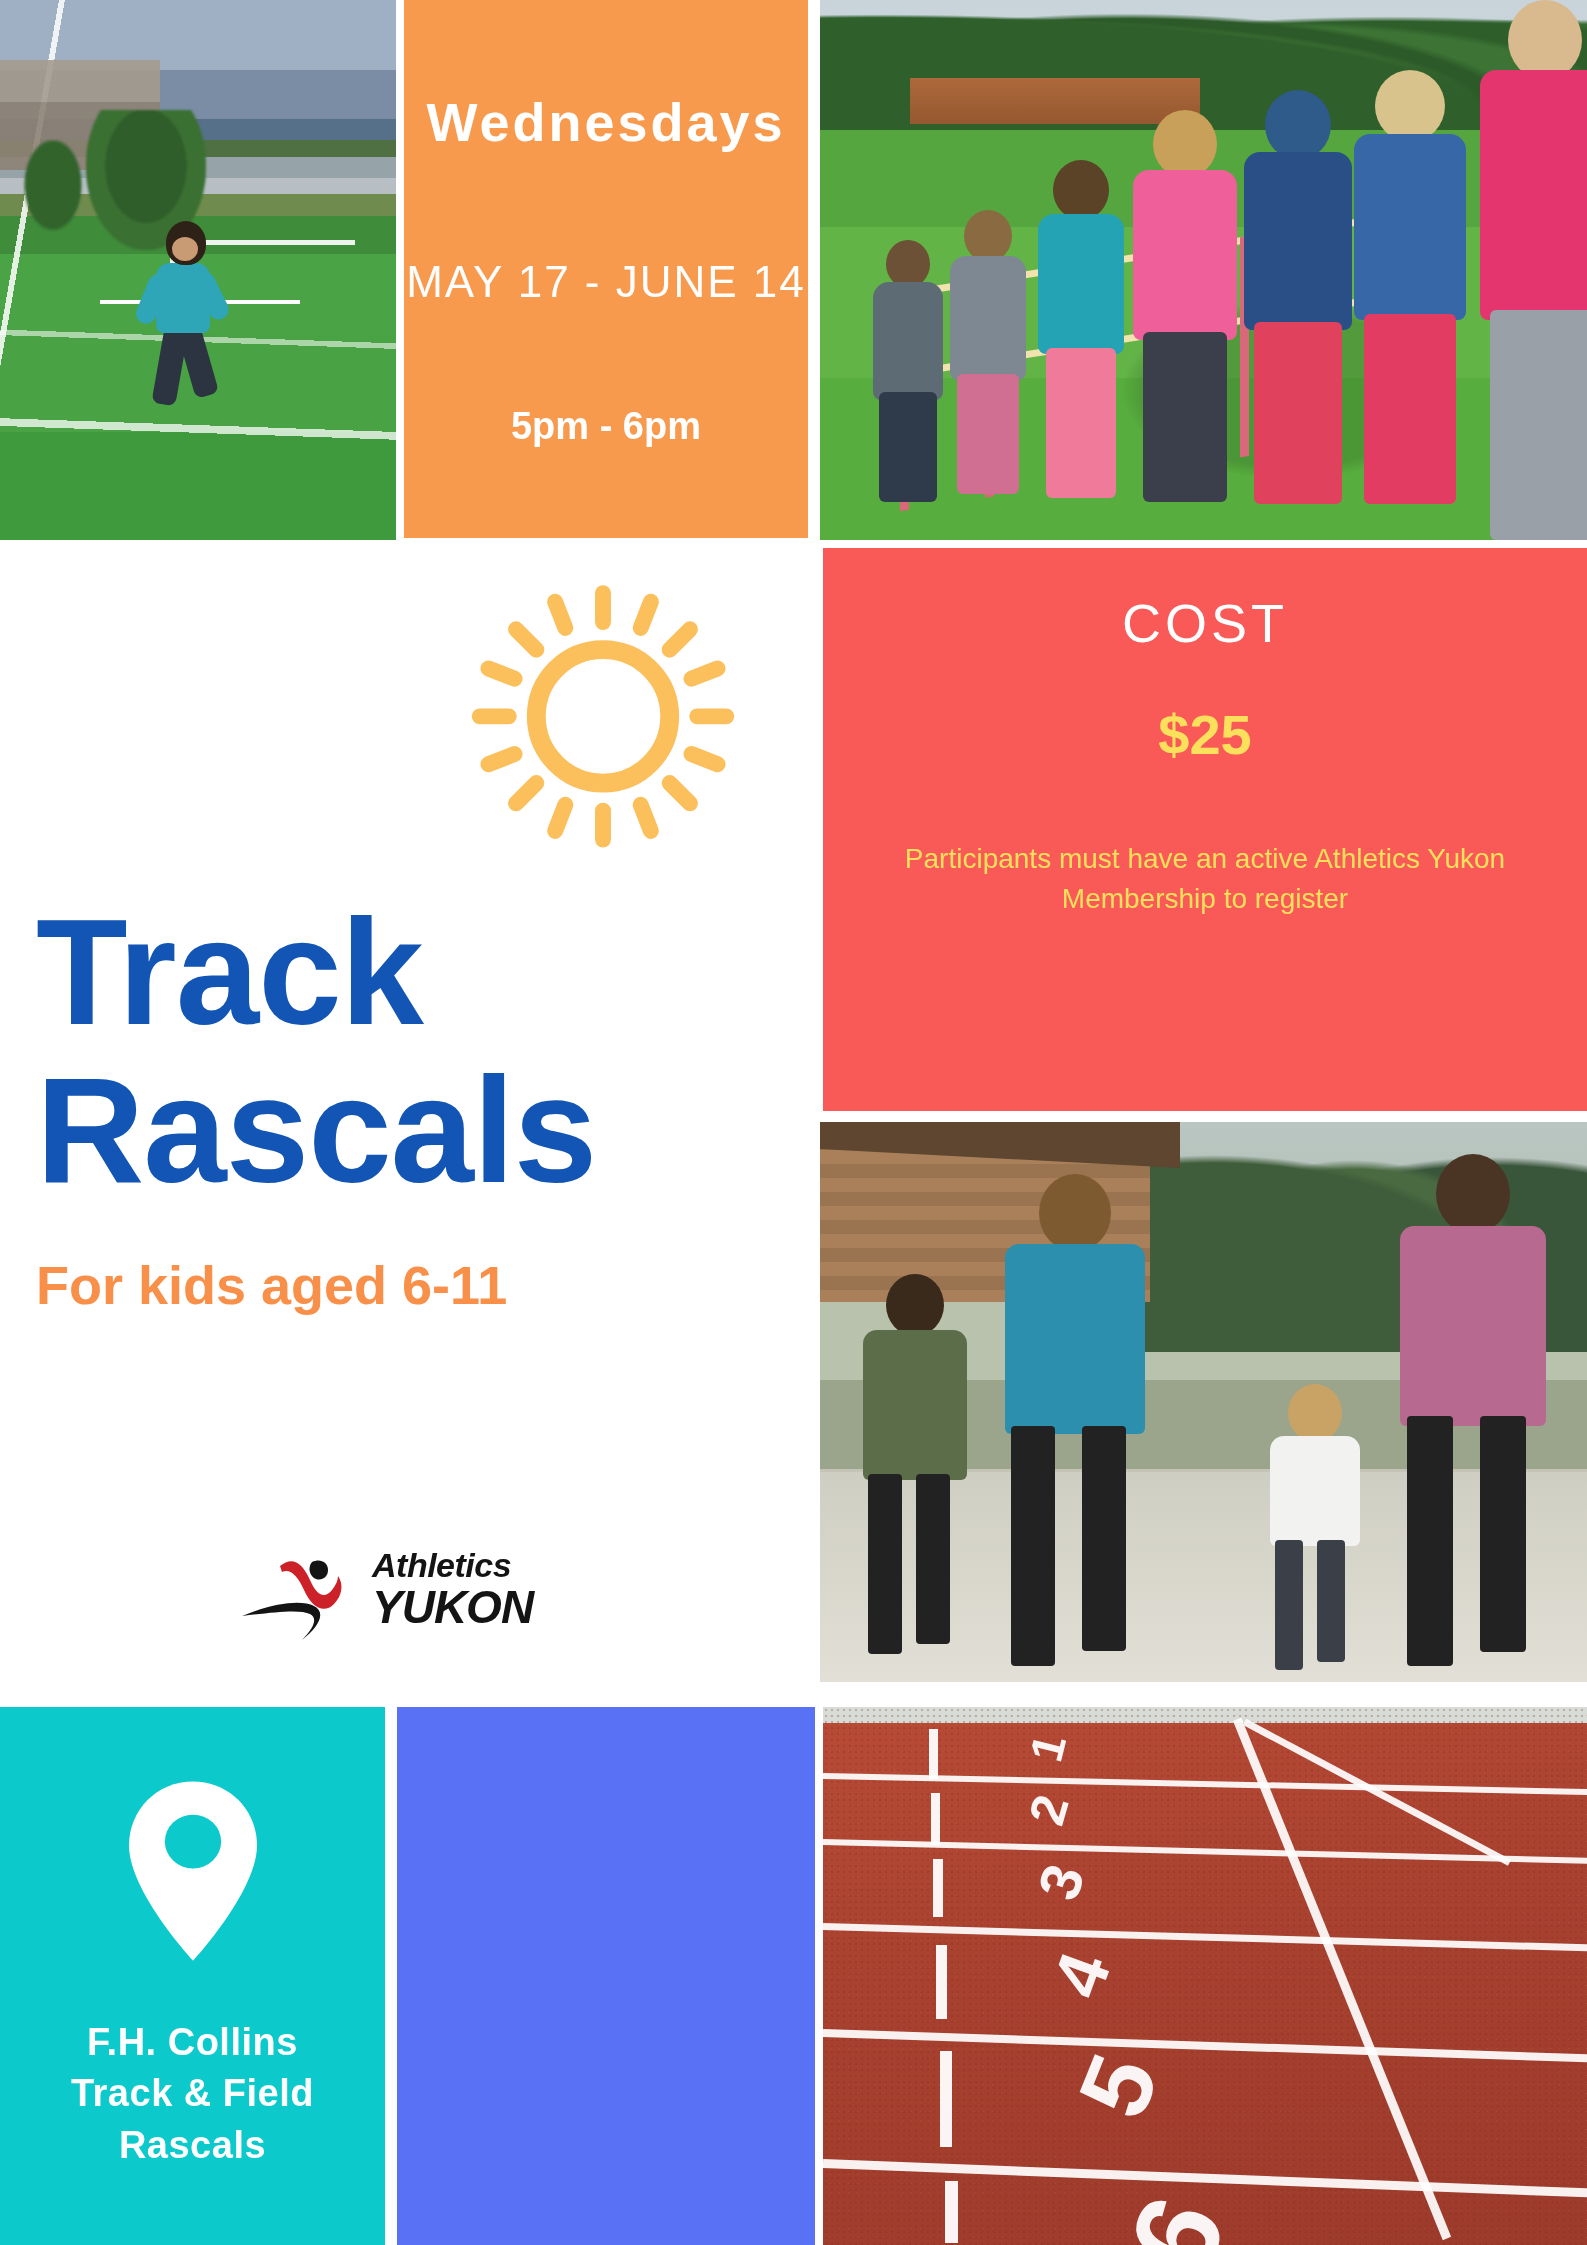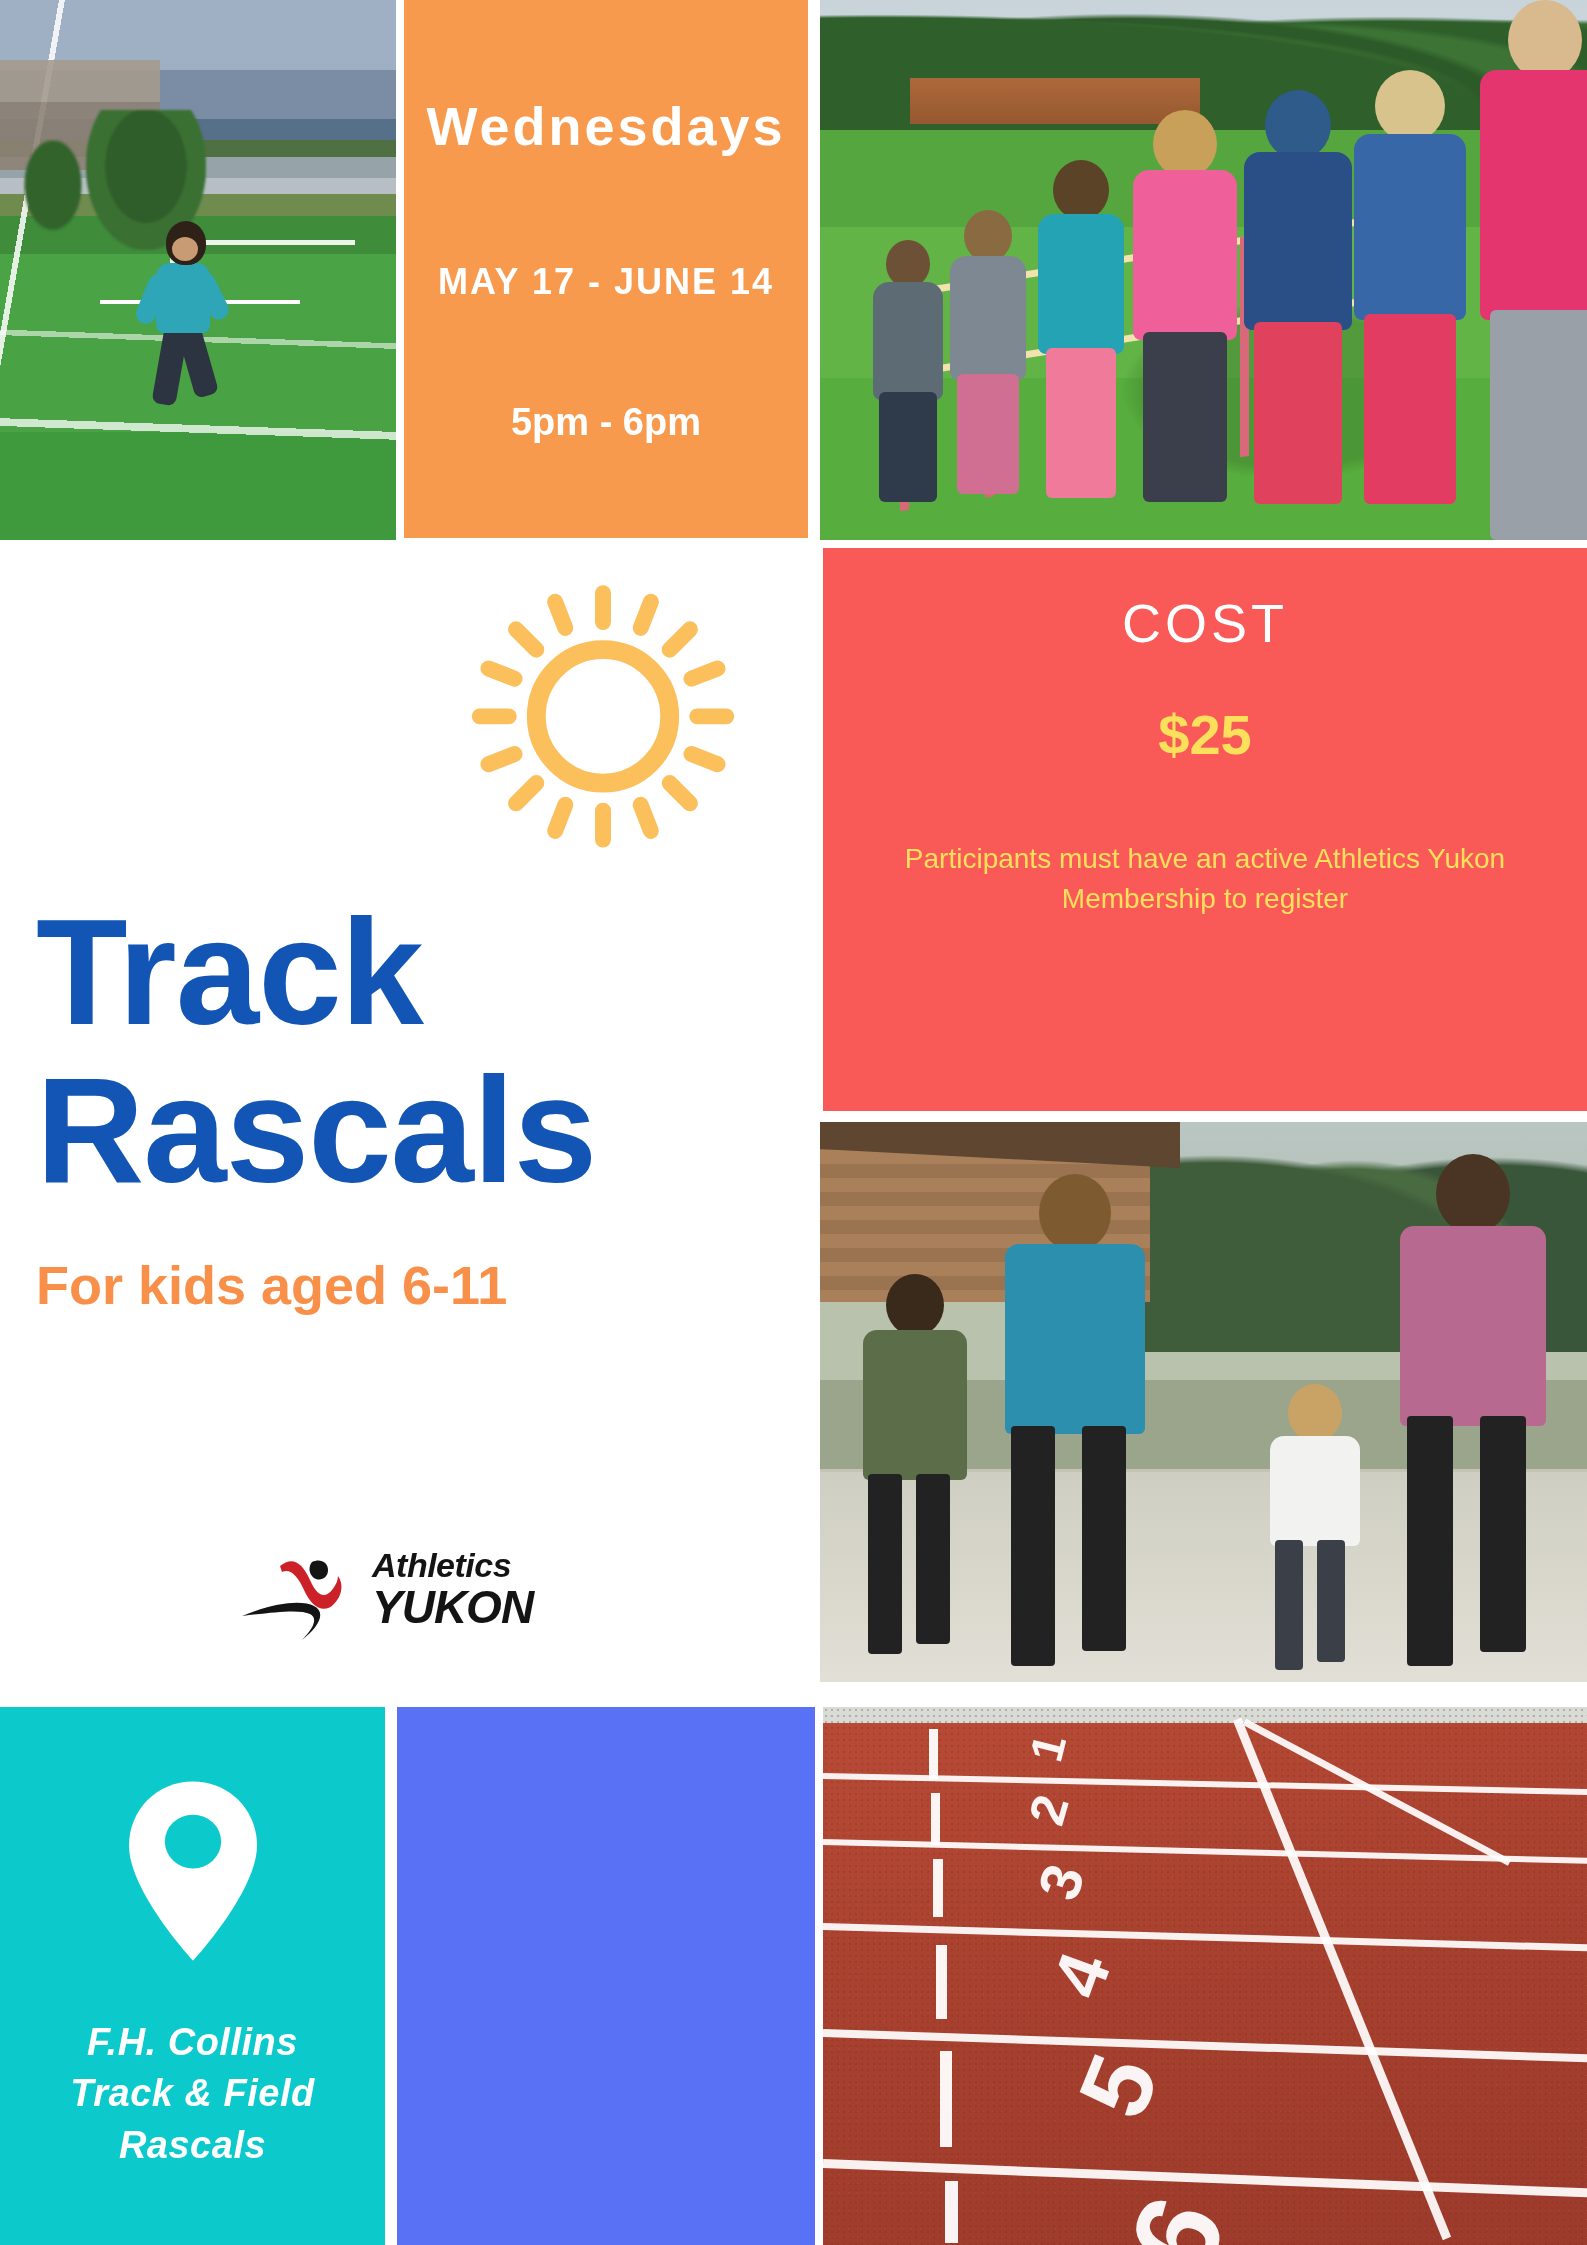--- a/index.html
+++ b/index.html
@@ -119,21 +119,21 @@
   #photo-track .dash{position:absolute;width:9px;background:rgba(255,255,255,.95);}
   #photo-track .diag{position:absolute;background:rgba(255,255,255,.92);transform-origin:top left;}
   #photo-track .num{position:absolute;color:#fff;font-family:"Liberation Sans",sans-serif;
     font-weight:700;line-height:1;opacity:.95;}
 
   
   #block-schedule{left:404px;top:0;width:404px;height:538px;
     display:flex;flex-direction:column;align-items:center;justify-content:center;
     color:#ffffff;text-align:center;}
   #block-schedule .day{font-size:54px;font-weight:700;letter-spacing:3px;margin-bottom:62px;}
-  #block-schedule .dates{font-size:36px;font-weight:700;letter-spacing:2px;margin-bottom:56px;}
+  #block-schedule .dates{font-size:44px;font-weight:400;letter-spacing:2px;margin-bottom:56px;}
   #block-schedule .time{font-size:38px;font-weight:700;letter-spacing:0px;}
 
   #block-cost{left:823px;top:548px;width:764px;height:563px;
     display:flex;flex-direction:column;align-items:center;text-align:center;padding-top:44px;
     box-sizing:border-box;}
   #block-cost .cost-label{color:#ffffff;font-size:54px;font-weight:400;letter-spacing:4px;}
   #block-cost .cost-amount{font-size:56px;font-weight:700;margin-top:48px;}
   #block-cost .cost-note{font-size:28px;font-weight:400;line-height:1.42;margin-top:72px;
     max-width:660px;}
 
@@ -316,21 +316,21 @@
       <div class="s" style="top:156px;left:62%;width:28px;height:122px;background:#3a3f48;"></div>
     </div>
     <div class="runner" style="left:545px;width:215px;height:520px;">
       <div class="h" style="top:0;width:74px;height:80px;background:#4a3524;border-radius:50%;"></div>
       <div class="t" style="top:72px;width:146px;height:200px;background:#b8698f;"></div>
       <div class="s" style="top:262px;left:30%;width:46px;height:250px;"></div>
       <div class="s" style="top:262px;left:64%;width:46px;height:236px;"></div>
     </div>
   </div>
 
-  <div class="cell" id="block-location" style="background: rgb(12, 201, 204); font-style: italic;">
+  <div class="cell" id="block-location" style="background: rgb(12, 201, 204);">
     <div class="pin-wrap">
       <svg viewBox="0 0 100 140" width="128" height="180" aria-hidden="true">
         <path d="M50 0 C22 0 0 22 0 50 C0 86 50 140 50 140 C50 140 100 86 100 50 C100 22 78 0 50 0 Z" fill="#ffffff"></path>
         <ellipse cx="50" cy="47" rx="22" ry="21" fill="#0CC9CC"></ellipse>
       </svg>
     </div>
     <div class="loc-text" style="color: rgb(255, 255, 255);">
       <div>F.H. Collins</div>
       <div>Track &amp; Field</div>
       <div>Rascals</div>

